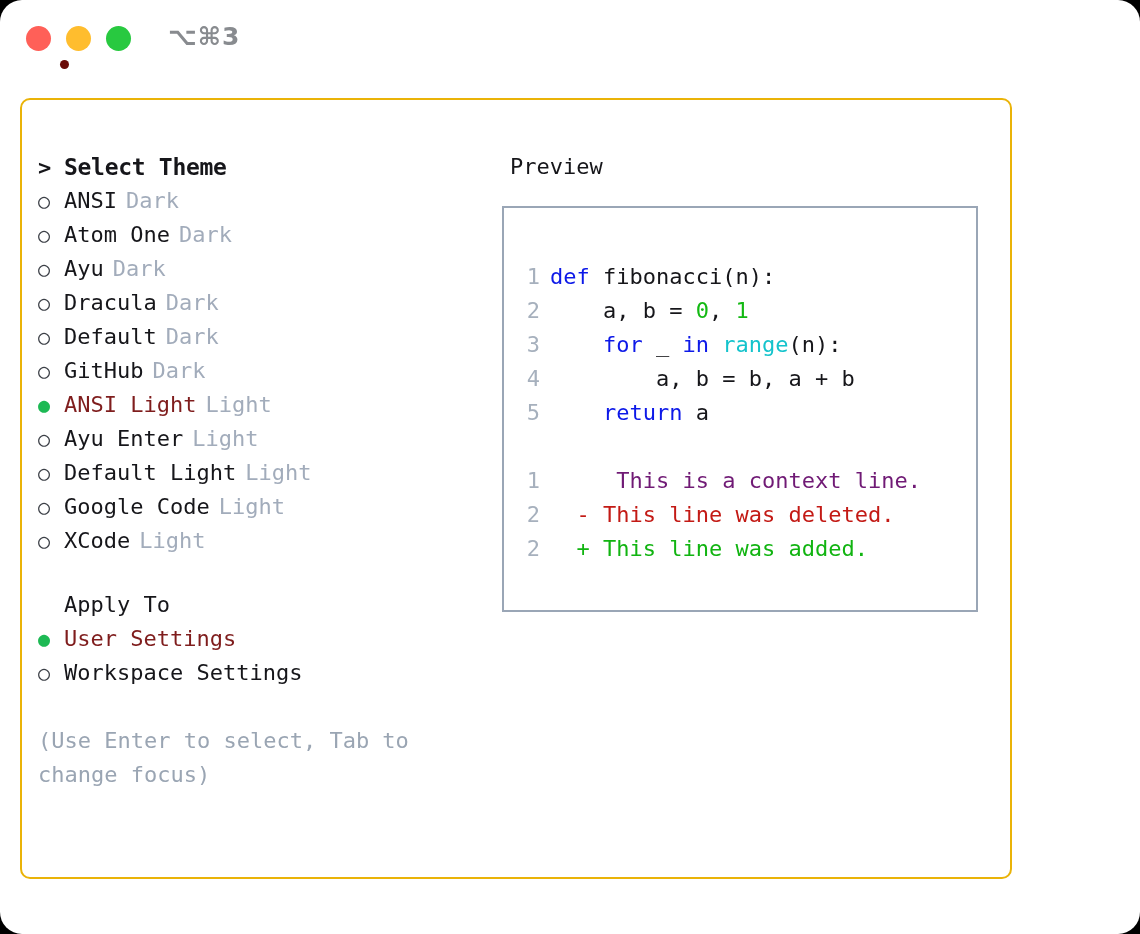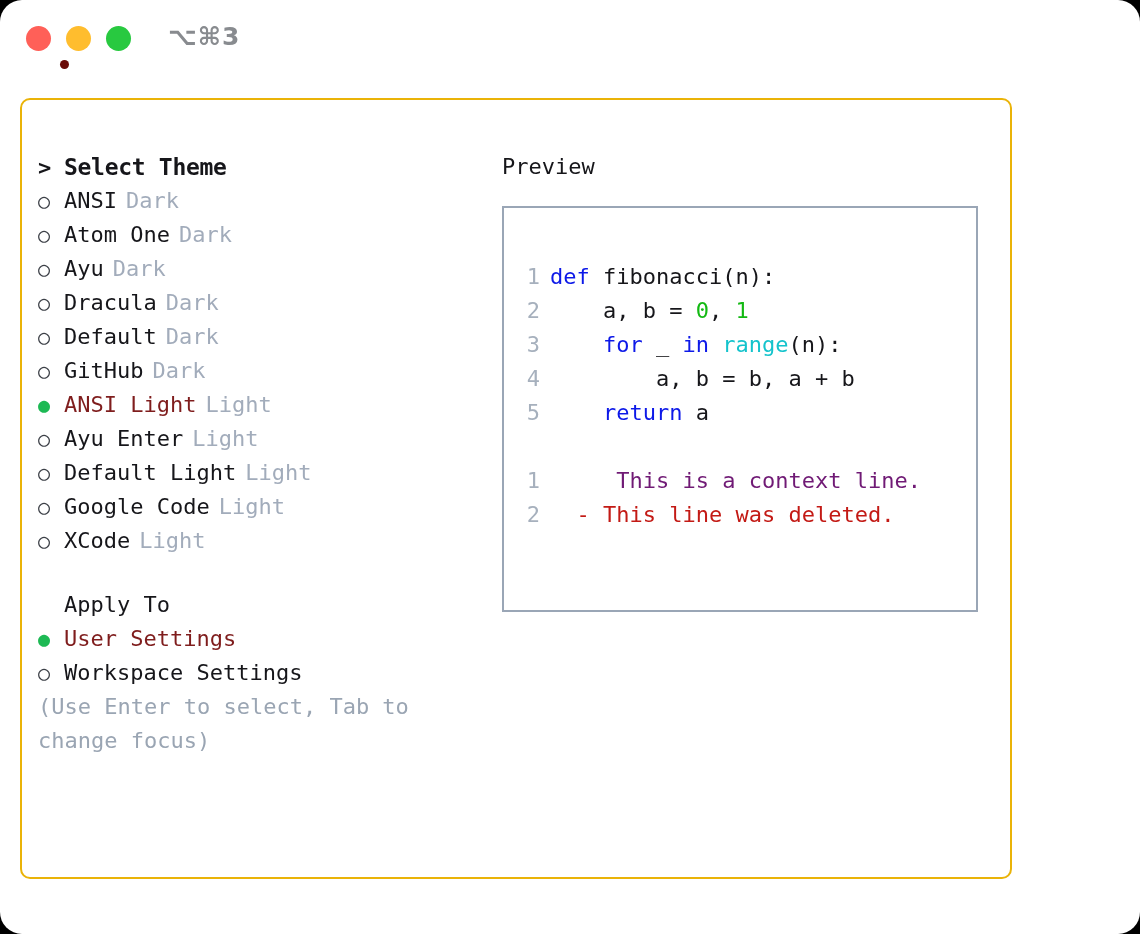--- a/index.html
+++ b/index.html
@@ -112,20 +112,21 @@
   .suffix {
     font-family: "DejaVu Sans Mono", monospace;
     color: #a2acbb;
     margin-left: 9px;
   }
   #apply-title {
     margin-top: 30px;
   }
   #apply-title .label { padding-left: 26px; }
   #hint {
+    margin-top: 34px;
     width: 410px;
     font-family: "DejaVu Sans Mono", monospace;
     font-size: 22px;
     line-height: 34px;
     color: #9aa5b3;
     white-space: normal;
   }
 
   
   #right-col {
@@ -133,20 +134,21 @@
     left: 480px;
     top: 50px;
     width: 500px;
   }
   #preview-title {
     font-family: "DejaVu Sans Mono", monospace;
     font-size: 22px;
     color: #16161a;
     height: 34px;
     line-height: 34px;
+    margin-left: 8px;
   }
   #code-box {
     margin-top: 22px;
     width: 476px;
     height: 406px;
     border: 2px solid #9aa6b6;
     background: #ffffff;
     box-sizing: border-box;
     overflow: hidden;
   }
@@ -232,19 +234,20 @@
               <div class="cline"><span class="lno">1</span><span class="tok-kw">def </span><span class="tok-txt">fibonacci(n):</span></div>
               <div class="cline"><span class="lno">2</span><span class="tok-txt">    a, b = </span><span class="tok-num">0</span><span class="tok-txt">, </span><span class="tok-num">1</span></div>
               <div class="cline"><span class="lno">3</span><span class="tok-txt">    </span><span class="tok-kw">for</span><span class="tok-txt"> _ </span><span class="tok-kw">in</span><span class="tok-txt"> </span><span class="tok-fn">range</span><span class="tok-txt">(n):</span></div>
               <div class="cline"><span class="lno">4</span><span class="tok-txt">        a, b = b, a + b</span></div>
               <div class="cline"><span class="lno">5</span><span class="tok-txt">    </span><span class="tok-kw">return</span><span class="tok-txt"> a</span></div>
             </div>
           <div class="blank"></div>
           <div id="diff-lines">
               <div class="cline"><span class="lno">1</span><span class="tok-ctx">   </span><span class="tok-ctx">  This is a context line.</span></div>
               <div class="cline"><span class="lno">2</span><span class="tok-del">  -</span><span class="tok-del"> This line was deleted.</span></div>
+              <div class="cline"><span class="lno">2</span><span class="tok-add">  +</span><span class="tok-add"> This line was added.</span></div>
             </div>
         </div>
       </div>
     </div>
 
   </div>
 </div>
 
 </body></html>

